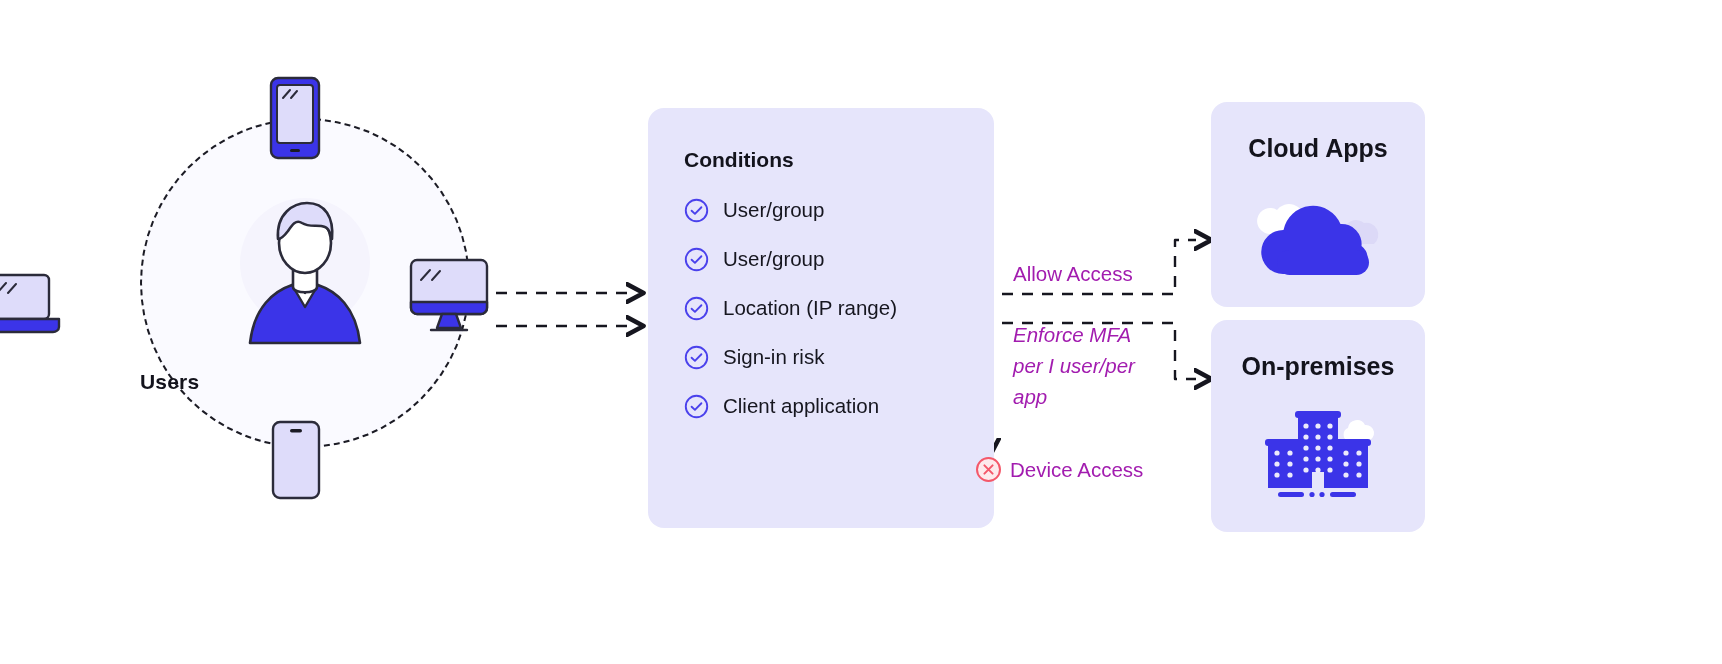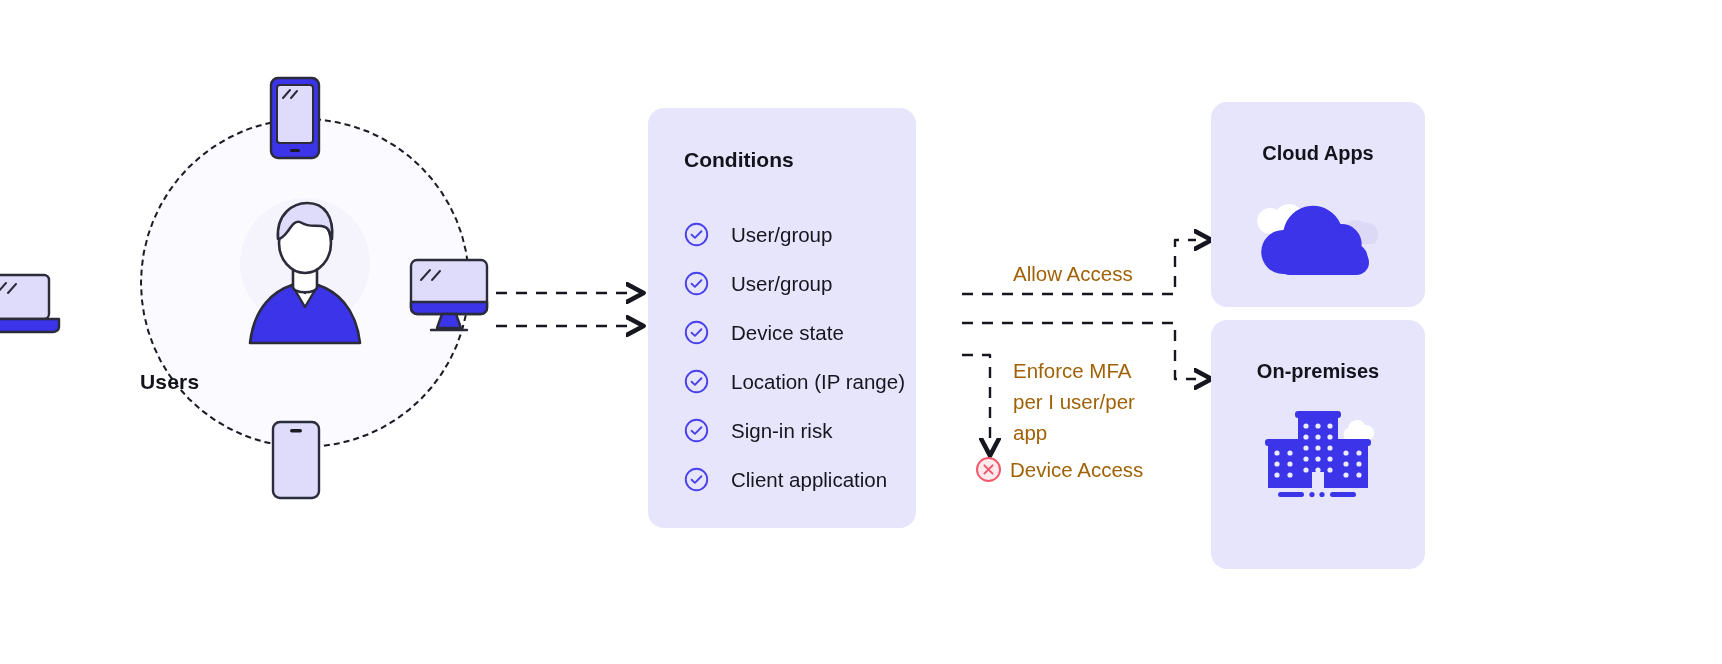--- a/index.html
+++ b/index.html
@@ -32,50 +32,50 @@
   }
   .dev{ position:absolute; }
   #dev-phone-top { left:129px;  top:-42px; }
   #dev-laptop-left{ left:-165px; top:155px; }
   #dev-monitor-right{ left:269px; top:140px; }
   #dev-phone-bottom{ left:131px; top:302px; }
 
   
   #conditions-panel{
     position:absolute; left:648px; top:108px;
-    width:268px; height:420px;
+    width:346px; height:420px;
     background:#e6e5fb; border-radius:16px;
     padding:40px 0 16px 36px;
   }
   #conditions-title{
     font-size:21px; font-weight:700; color:#13131c; margin-bottom:26px;
   }
   .cond-row{
-    display:flex; align-items:flex-end; gap:22px; height:49px;
+    display:flex; align-items:flex-start; gap:14px; height:49px;
   }
   .cond-label{ font-size:20.5px; color:#16161f; }
   .check-ring{ flex:0 0 auto; width:25px; height:25px; }
 
   
   .dest-card{
     position:absolute; left:1211px; width:214px; height:205px;
     background:#e6e5fb; border-radius:16px;
   }
   #card-cloud{ top:102px; }
-  #card-onprem{ top:320px; height:249px; }
+  #card-onprem{ top:320px; height:212px; }
   .dest-title{
     position:absolute; left:0; right:0; top:32px;
-    text-align:center; font-size:20px; font-weight:700; color:#13131c;margin-top:8px;
+    text-align:center; font-size:25px; font-weight:700; color:#13131c;
   }
   .dest-art{ position:absolute; left:50%; top:86px; transform:translateX(-50%); }
 
   
-  .decision-label{ position:absolute; font-size:20.5px; color:#a16207; line-height:1.5; }
+  .decision-label{ position:absolute; font-size:20.5px; color:#a21caf; line-height:1.5; }
   #lbl-allow{ left:1013px; top:259px; }
-  #lbl-mfa{ left:1013px; top:356px; width:150px; }
+  #lbl-mfa{ left:1013px; top:320px; width:150px;font-style:italic; }
   #lbl-block{ left:1010px; top:455px; }
   #block-icon{ position:absolute; left:975px; top:456px; }
 
   
   #wires{ position:absolute; inset:0; pointer-events:none; }
 </style>
 </head>
 <body>
 
 <div id="stage">
@@ -157,27 +157,20 @@
     </div>
 
     <div class="cond-row">
       <svg class="check-ring" viewBox="0 0 24 24">
         <circle cx="12" cy="12" r="10.3" fill="none" stroke="#4a41ec" stroke-width="1.8"></circle>
         <path d="M7.3,12.2 L10.5,15.2 L16.7,8.9" fill="none" stroke="#4a41ec" stroke-width="1.8" stroke-linecap="round" stroke-linejoin="round"></path>
       </svg>
       <span class="cond-label">User/group</span>
     </div>
 
-    <div class="cond-row">
-      <svg class="check-ring" viewBox="0 0 24 24">
-        <circle cx="12" cy="12" r="10.3" fill="none" stroke="#4a41ec" stroke-width="1.8"></circle>
-        <path d="M7.3,12.2 L10.5,15.2 L16.7,8.9" fill="none" stroke="#4a41ec" stroke-width="1.8" stroke-linecap="round" stroke-linejoin="round"></path>
-      </svg>
-      <span class="cond-label">Device state</span>
-    </div>
 
     <div class="cond-row">
       <svg class="check-ring" viewBox="0 0 24 24">
         <circle cx="12" cy="12" r="10.3" fill="none" stroke="#4a41ec" stroke-width="1.8"></circle>
         <path d="M7.3,12.2 L10.5,15.2 L16.7,8.9" fill="none" stroke="#4a41ec" stroke-width="1.8" stroke-linecap="round" stroke-linejoin="round"></path>
       </svg>
       <span class="cond-label">Location (IP range)</span>
     </div>
 
     <div class="cond-row">

